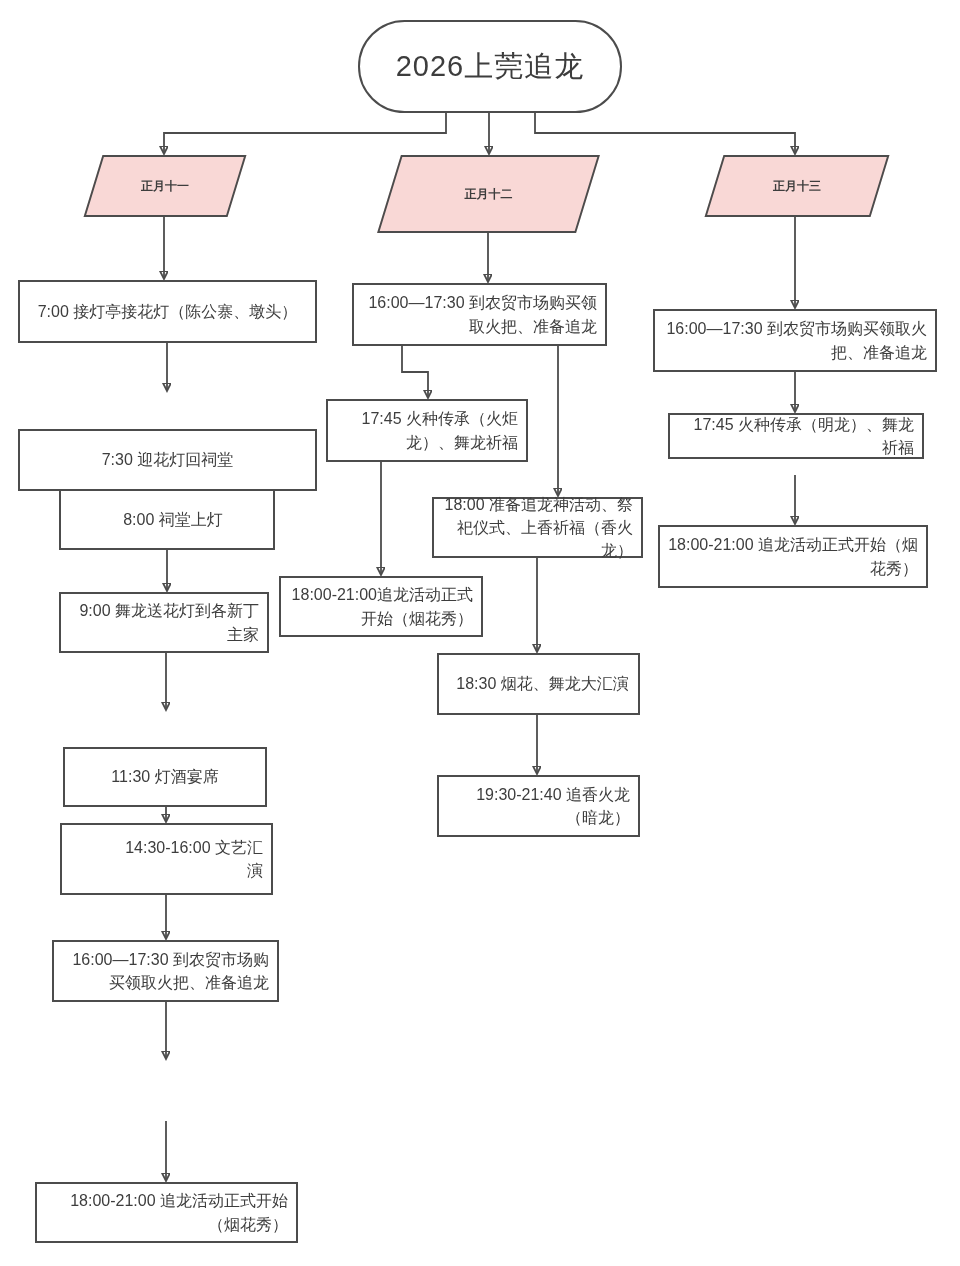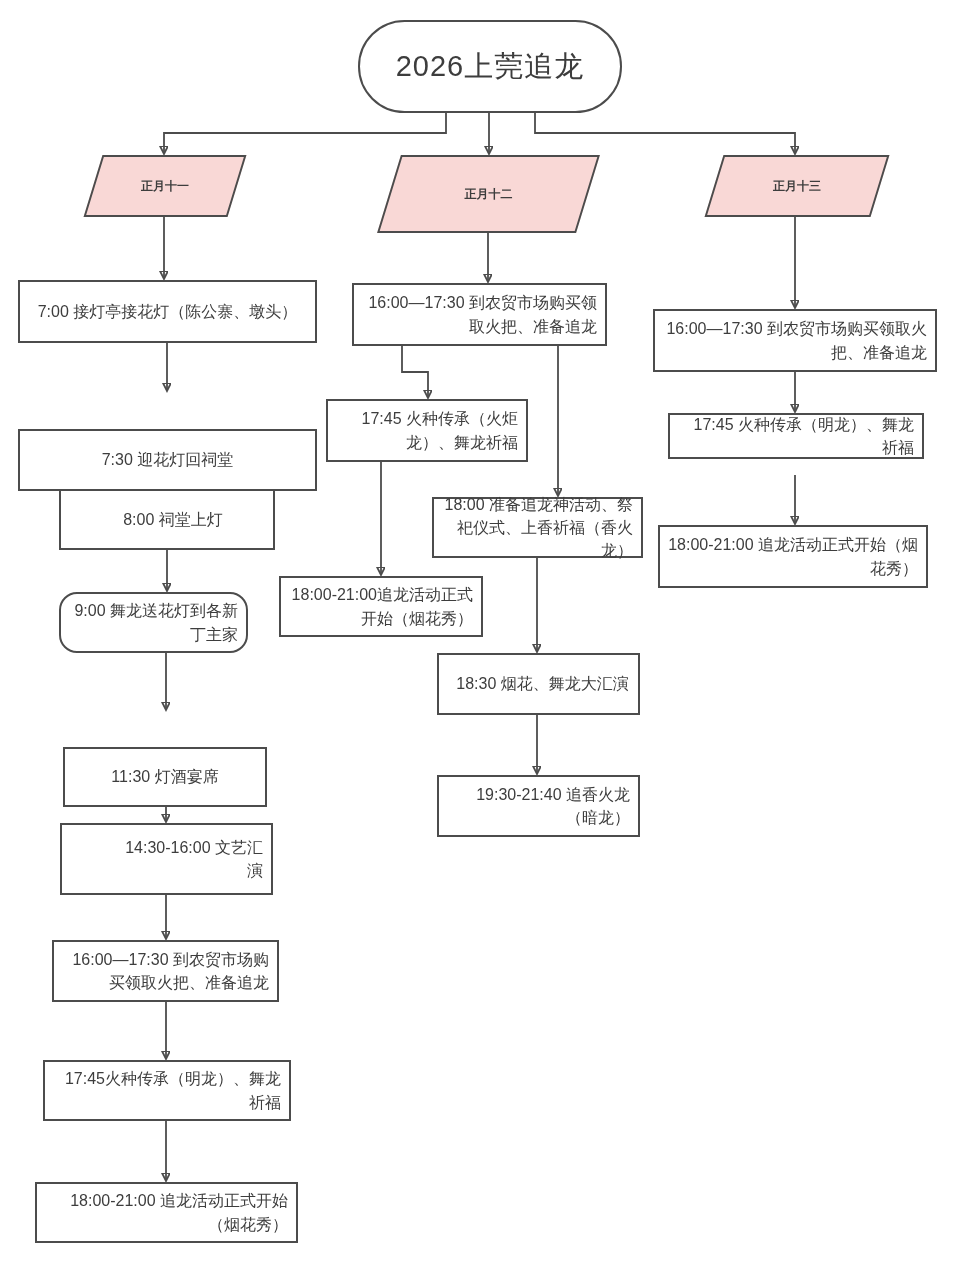--- a/index.html
+++ b/index.html
@@ -83,25 +83,24 @@
     <span class="label">正月十二</span>
   </div>
   <div class="node io" style="left:714px;top:155px;width:166px;height:62px;">
     <span class="skin"></span>
     <span class="label">正月十三</span>
   </div>
 
   <div class="node proc" style="left:18px;top:280px;width:299px;height:63px;">7:00 接灯亭接花灯（陈公寨、墩头）</div>
   <div class="node proc" style="left:18px;top:392px;width:299px;height:62px;margin-top:37px;">7:30 迎花灯回祠堂</div>
   <div class="node proc" style="left:59px;top:489px;width:216px;height:61px;padding-left:20px;">8:00 祠堂上灯</div>
-  <div class="node proc" style="left:59px;top:592px;width:189px;height:61px;border-radius:18px;">9:00 舞龙送花灯到各新丁主家</div>
+  <div class="node proc" style="left:59px;top:592px;width:210px;height:61px;">9:00 舞龙送花灯到各新丁主家</div>
   <div class="node proc" style="left:63px;top:711px;width:204px;height:60px;margin-top:36px;">11:30 灯酒宴席</div>
   <div class="node proc" style="left:60px;top:823px;width:213px;height:72px;padding-left:48px;">14:30-16:00 文艺汇演</div>
   <div class="node proc" style="left:52px;top:940px;width:227px;height:62px;">16:00—17:30 到农贸市场购买领取火把、准备追龙</div>
-  <div class="node proc" style="left:43px;top:1060px;width:248px;height:61px;">17:45火种传承（明龙）、舞龙祈福</div>
   <div class="node proc" style="left:35px;top:1182px;width:263px;height:61px;">18:00-21:00 追龙活动正式开始（烟花秀）</div>
 
   <div class="node proc" style="left:352px;top:283px;width:255px;height:63px;">16:00—17:30 到农贸市场购买领取火把、准备追龙</div>
   <div class="node proc" style="left:326px;top:399px;width:202px;height:63px;">17:45 火种传承（火炬龙）、舞龙祈福</div>
   <div class="node proc" style="left:279px;top:576px;width:204px;height:61px;">18:00-21:00追龙活动正式开始（烟花秀）</div>
   <div class="node proc" style="left:432px;top:497px;width:211px;height:61px;">18:00 准备追龙神活动、祭祀仪式、上香祈福（香火龙）</div>
   <div class="node proc" style="left:437px;top:653px;width:203px;height:62px;padding-left:16px;">18:30 烟花、舞龙大汇演</div>
   <div class="node proc" style="left:437px;top:775px;width:203px;height:62px;">19:30-21:40 追香火龙（暗龙）</div>
 
   <div class="node proc" style="left:653px;top:309px;width:284px;height:63px;">16:00—17:30 到农贸市场购买领取火把、准备追龙</div>

